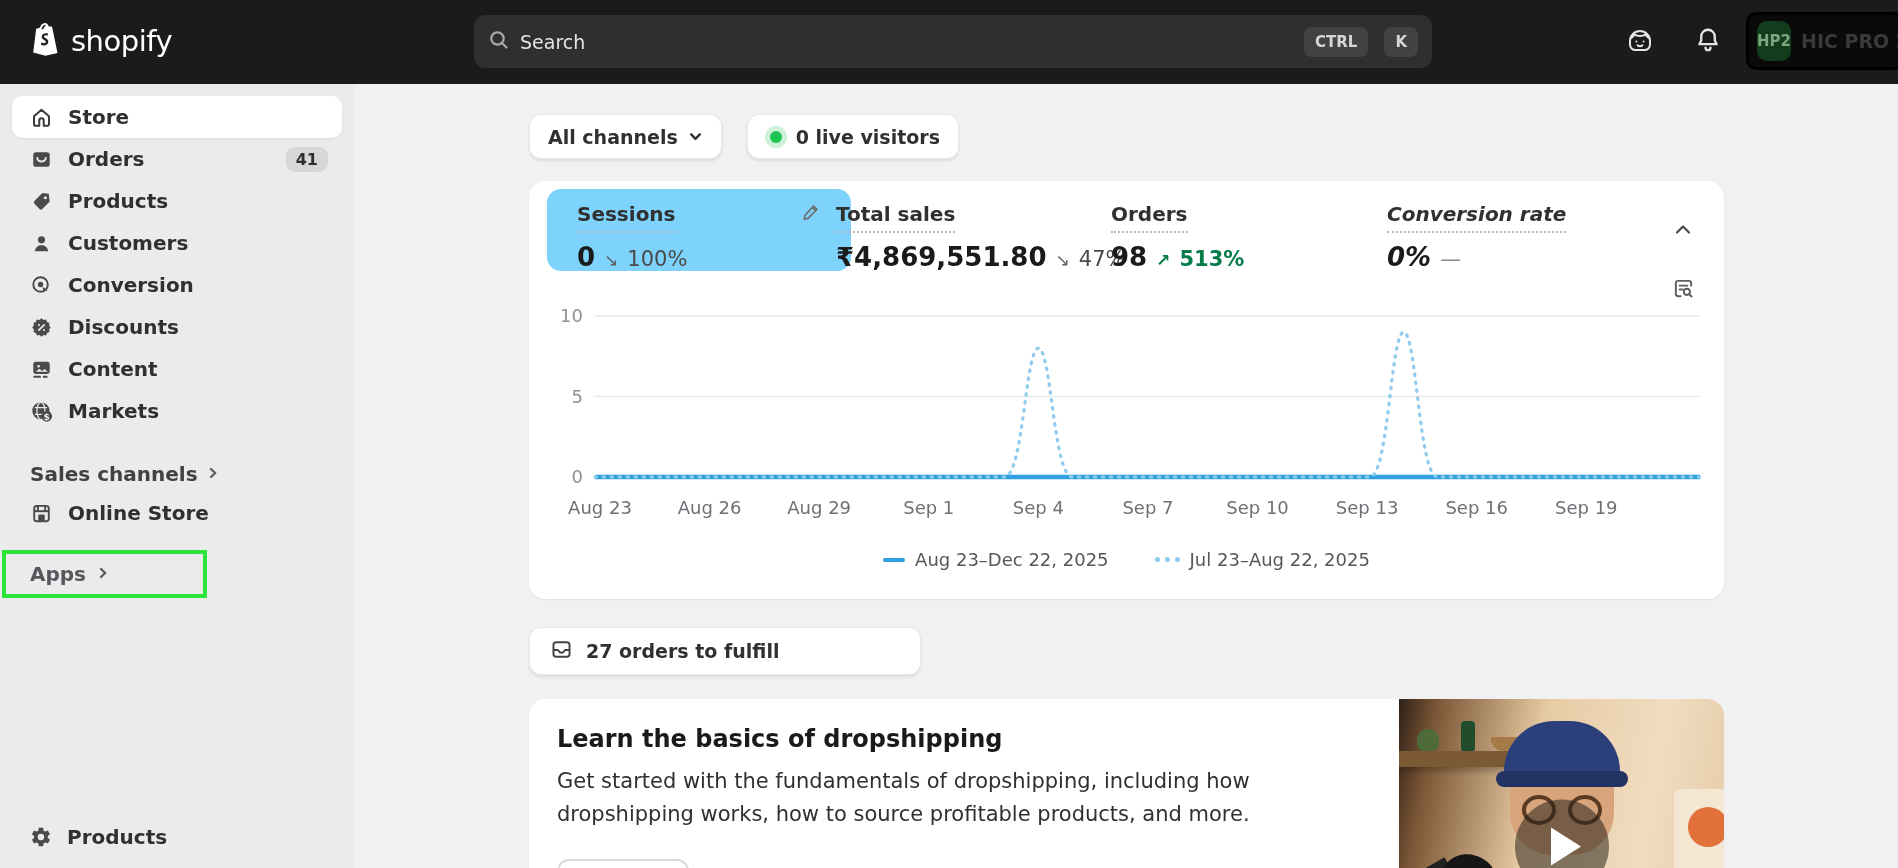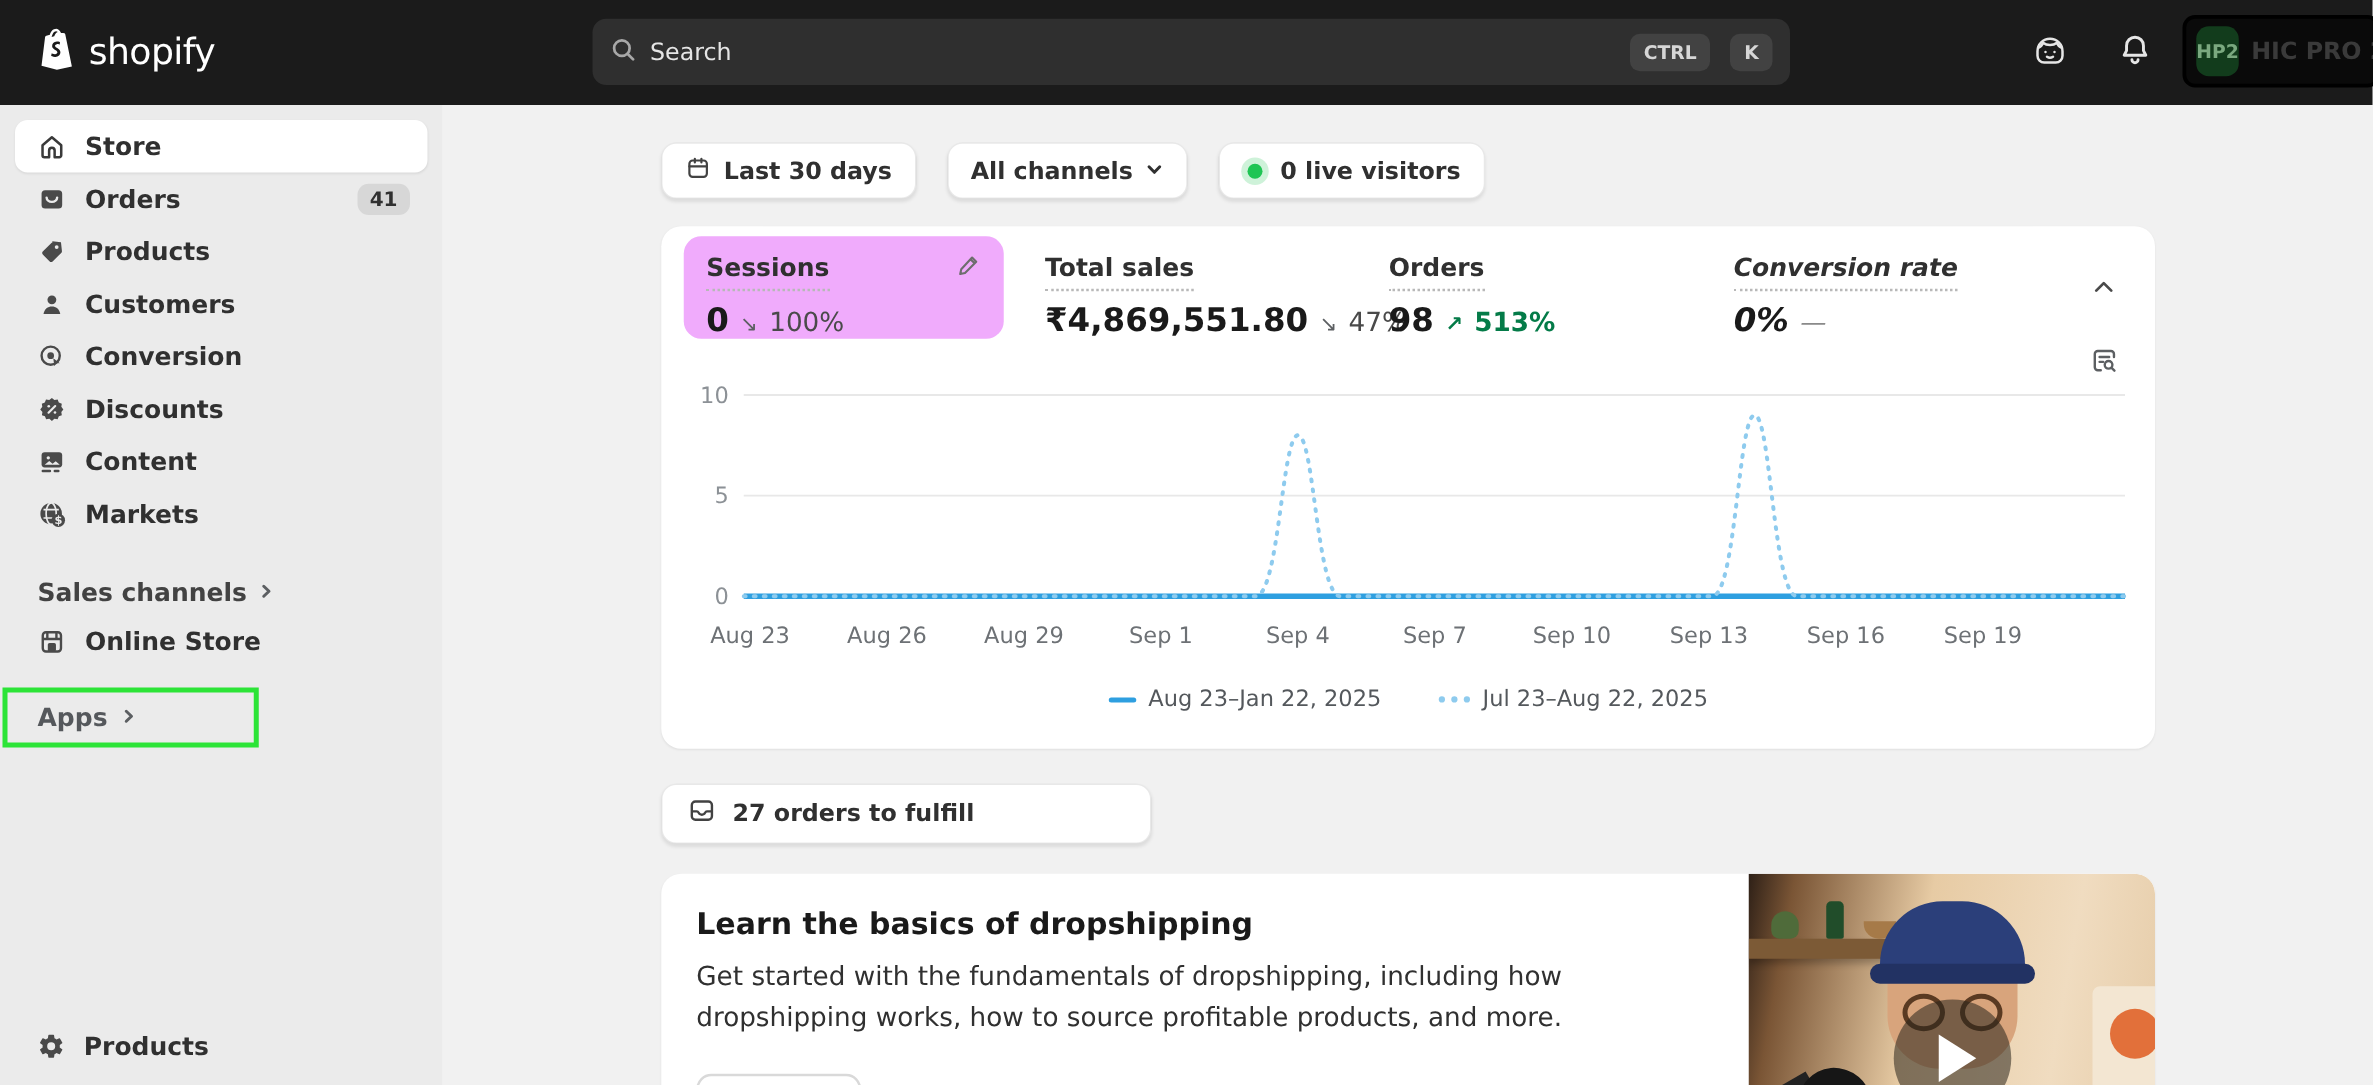--- a/index.html
+++ b/index.html
@@ -48,22 +48,22 @@
   .filter-row { display:flex; gap:25px; margin-top:30px; }
   .pill-btn { background:#fff; border:1px solid rgba(0,0,0,.09); box-shadow:0 2px 3px rgba(0,0,0,.09);
     border-radius:12px; height:45px; display:flex; align-items:center; gap:10px; padding:0 18px;
     font-size:19px; font-weight:600; color:#303030; cursor:pointer; }
   .live-dot { width:12px; height:12px; border-radius:50%; background:#1fc554;
     box-shadow:0 0 0 5px rgba(32,197,84,.22); margin:0 4px; }
 
   .card { background:#fff; border-radius:16px; box-shadow:0 1px 2px rgba(0,0,0,.07); position:relative; }
   .analytics-card { margin-top:22px; height:418px; }
 
-  .metric-tab { position:absolute; left:18px; top:8px; width:256px; height:82px; background:#f0abfc;
-    border-radius:14px; padding:13px 18px; cursor:pointer; }
+  .metric-tab { position:absolute; left:18px; top:8px; width:304px; height:82px; background:#7dd3fc;
+    border-radius:14px; padding:13px 30px; cursor:pointer; }
   .metric-block { position:absolute; top:21px; cursor:pointer; }
   .metric-label { display:inline-block; font-size:20px; font-weight:600; color:#303030;
     border-bottom:2px dotted #b8b8b8; padding-bottom:5px; }
   .metric-top { display:flex; align-items:flex-start; justify-content:space-between; }
   .metric-vals { margin-top:9px; display:flex; align-items:baseline; gap:9px; }
   .metric-value { font-size:26px; font-weight:700; color:#1a1a1a; }
   .metric-arrow { font-size:17px; color:#5c5f62; }
   .metric-delta { font-size:21px; color:#4a4a4a; }
   .metric-arrow.up, .metric-delta.up { color:#047b48; font-weight:600; }
   .metric-delta.dash { color:#8a8a8a; }
@@ -291,29 +291,20 @@
       <span class="label">Products</span>
     </div>
   </div>
 </div>
 
 <div class="main">
   <div class="content">
 
     <div class="filter-row">
       <div class="pill-btn">
-        <span>
-          <svg width="21" height="21" viewBox="0 0 24 24" fill="none" stroke="#424242" stroke-width="2" stroke-linecap="round" stroke-linejoin="round">
-            <rect x="4" y="5" width="16" height="15" rx="3"></rect>
-              <path d="M4 10.4h16M9 3.4v3.4M15 3.4v3.4"></path>
-          </svg>
-        </span>
-        <span>Last 30 days</span>
-      </div>
-      <div class="pill-btn">
         <span>All channels</span>
         <span>
           <svg width="15" height="15" viewBox="0 0 14 14" fill="none" stroke="#303030" stroke-width="2.2" stroke-linecap="round" stroke-linejoin="round">
               <path d="m3 5 4 4.2L11 5"></path>
             </svg>
         </span>
       </div>
       <div class="pill-btn">
         <span class="live-dot"></span>
         <span>0 live visitors</span>
@@ -400,21 +391,21 @@
           <text x="818.13" y="215" font-size="18" fill="#6d7175" text-anchor="middle">Sep 13</text>
           <text x="927.72" y="215" font-size="18" fill="#6d7175" text-anchor="middle">Sep 16</text>
           <text x="1037.31" y="215" font-size="18" fill="#6d7175" text-anchor="middle">Sep 19</text>
           <path d="M 46 178 L 51.0 178 L 87.5 178 L 124.1 178 L 160.6 178 L 197.1 178 L 233.7 178 L 270.2 178 L 306.7 178 L 343.2 178 L 379.8 178 L 416.3 178 L 452.8 178 L 489.4 178 L 525.9 178 L 562.4 178 L 599.0 178 L 635.5 178 L 672.0 178 L 708.5 178 L 745.1 178 L 781.6 178 L 818.1 178 L 854.7 178 L 891.2 178 L 927.7 178 L 964.3 178 L 1000.8 178 L 1037.3 178 L 1073.8 178 L 1110.4 178 L 1146.9 178 L 1151 178" fill="none" stroke="#2e9fe0" stroke-width="4.5"></path>
           <path d="M 46 178 L 51.0 178 L 87.5 178 L 124.1 178 L 160.6 178 L 197.1 178 L 233.7 178 L 270.2 178 L 306.7 178 L 343.2 178 L 379.8 178 L 416.3 178 L 452.8 178 L 455.4 178 C 474.4 178 476.4 49.2 489.4 49.2 C 502.4 49.2 504.4 178 523.4 178 L 525.9 178 L 562.4 178 L 599.0 178 L 635.5 178 L 672.0 178 L 708.5 178 L 745.1 178 L 781.6 178 L 818.1 178 L 820.7 178 C 839.7 178 841.7 33.1 854.7 33.1 C 867.7 33.1 869.7 178 888.7 178 L 891.2 178 L 927.7 178 L 964.3 178 L 1000.8 178 L 1037.3 178 L 1073.8 178 L 1110.4 178 L 1146.9 178 L 1151 178" fill="none" stroke="#8ecbee" stroke-width="3.2" stroke-dasharray="1.5 6.5" stroke-linecap="round"></path>
         </svg>
 
       <div class="legend" id="legend">
           <div class="legend-item">
             <span class="legend-dash" style="background: rgb(46, 159, 224);"></span>
-            <span>Aug 23–Jan 22, 2025</span>
+            <span>Aug 23–Dec 22, 2025</span>
           </div>
           <div class="legend-item">
             <span class="legend-dots">
               <i style="background: rgb(142, 203, 238);"></i>
               <i style="background: rgb(142, 203, 238);"></i>
               <i style="background: rgb(142, 203, 238);"></i>
             </span>
             <span>Jul 23–Aug 22, 2025</span>
           </div>
         </div>

